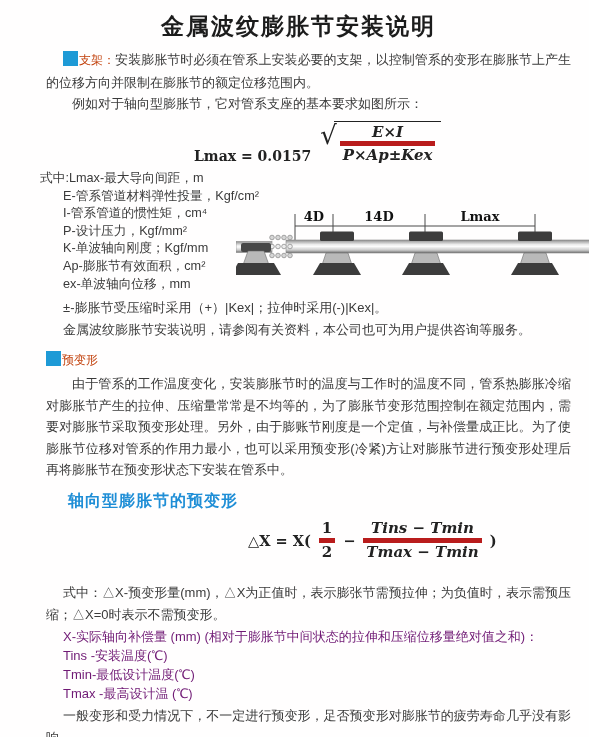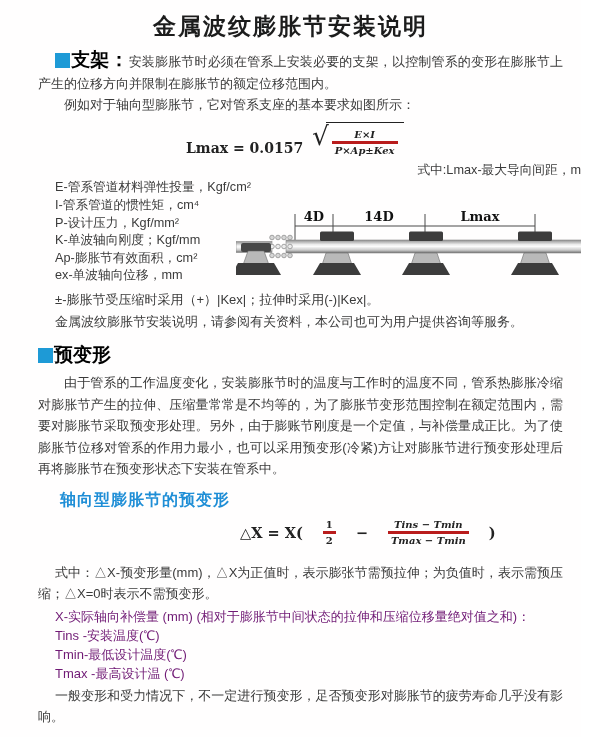--- a/index.html
+++ b/index.html
@@ -1,45 +1,45 @@
 <!DOCTYPE html>
 <html><head>
 <meta charset="utf-8">
 <style>
   html,body{margin:0;padding:0;background:#ffffff;}
   .page{
     position:relative;width:581px;height:737px;background:#fffefe;overflow:hidden;
-    font-family:"Liberation Sans",sans-serif;color:#3a3a3a;
+    font-family:"Liberation Sans",sans-serif;color:#3a3a3a;padding-left:8px;
   }
   .title{
     padding-top:11px;text-align:center;font-size:23px;font-weight:bold;color:#1c1c1c;
     letter-spacing:2px;line-height:30px;
   }
   p{margin:0 18px 0 38px;font-size:13px;line-height:21.5px;text-align:justify;color:#3a3a3a;}
   .mt4{margin-top:4px}.mt8{margin-top:8px}.mt10{margin-top:10px}
-  .sec-label{font-size:19px;font-weight:bold;color:#000000;}
+  .sec-label{font-size:12px;font-weight:normal;color:#c2410c;}
   .sq{display:inline-block;width:15px;height:15px;background:#1e9ad6;margin-right:1px;vertical-align:-2px;}
   .sec-head{margin:10px 0 4px 38px;}
   .sub-head{font-size:16px;font-weight:bold;color:#1f8ed6;letter-spacing:1px;}
   .indent1{text-indent:17px;}
   .indent2{text-indent:26px;}
   
   .math{font-family:"DejaVu Serif",serif;color:#222;}
   .f1{margin:6px 0 6px 186px;display:flex;align-items:flex-end;font-weight:bold;font-size:14px;}
   .sqrt{display:flex;align-items:flex-start;margin-left:9px;}
   .sqrt-sym{font-size:26px;font-weight:normal;line-height:1.15;margin-right:-3px;}
   .sqrt-body{border-top:1.5px solid #222;padding:2px 6px 0;}
-  .frac{display:inline-flex;flex-direction:column;align-items:center;line-height:1.12;font-size:10px;}
+  .frac{display:inline-flex;flex-direction:column;align-items:center;line-height:1.12;font-size:15px;}
   .frac .num{padding:0 3px 1px;}
-  .frac .den{border-top:3px solid #b91c1c;padding:1px 3px 0;}
+  .frac .den{border-top:5px solid #b91c1c;padding:1px 3px 0;}
   .ital{font-style:italic;}
-  .f2{margin:8px 0 16px 240px;display:flex;align-items:center;gap:20px;font-size:14.5px;font-weight:bold;}
+  .f2{margin:8px 0 22px 240px;display:flex;align-items:center;gap:8px;font-size:14.5px;font-weight:bold;}
   
   .def{margin-left:55px;font-size:12.7px;line-height:17.6px;color:#3a3a3a;}
-  .def-first{margin-left:32px;text-align:right;}
+  .def-first{margin-left:32px;}
   .item{margin-left:55px;font-size:13px;line-height:19px;color:#701a75;}
   .defs-block{margin-top:4px;}
   
   .diagram{position:absolute;left:236px;top:204px;width:362px;height:92px;}
   .diagram svg{display:block;}
   .dim-label{font-family:"DejaVu Serif",serif;font-weight:bold;font-size:13px;fill:#111;}
 </style>
 </head>
 <body>
 

